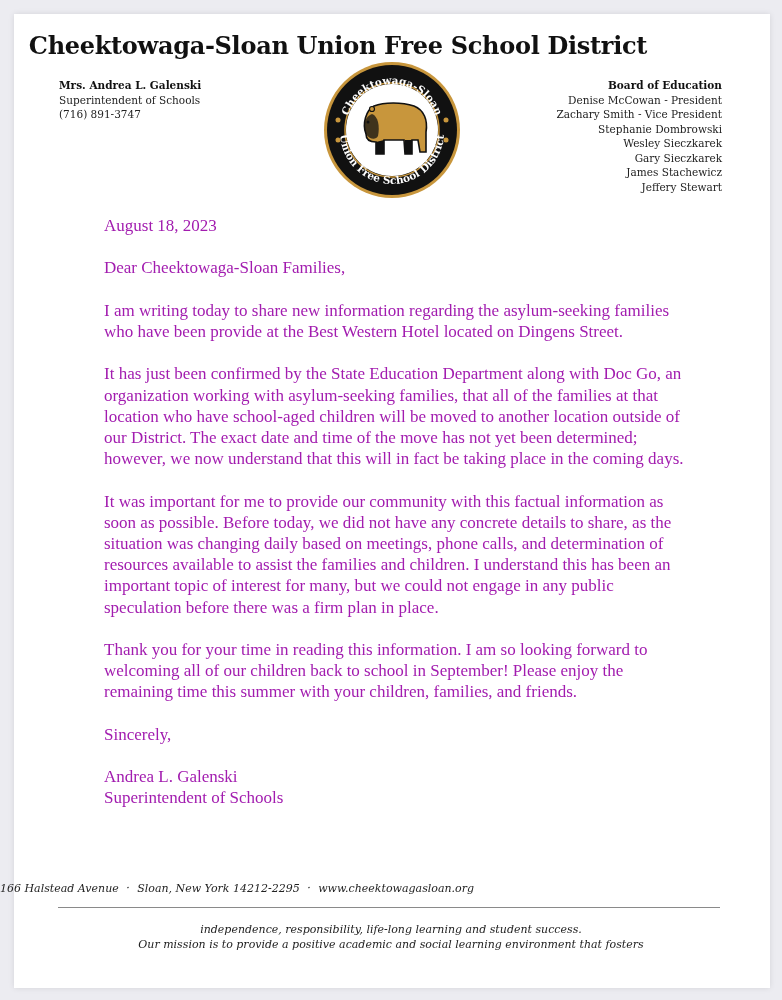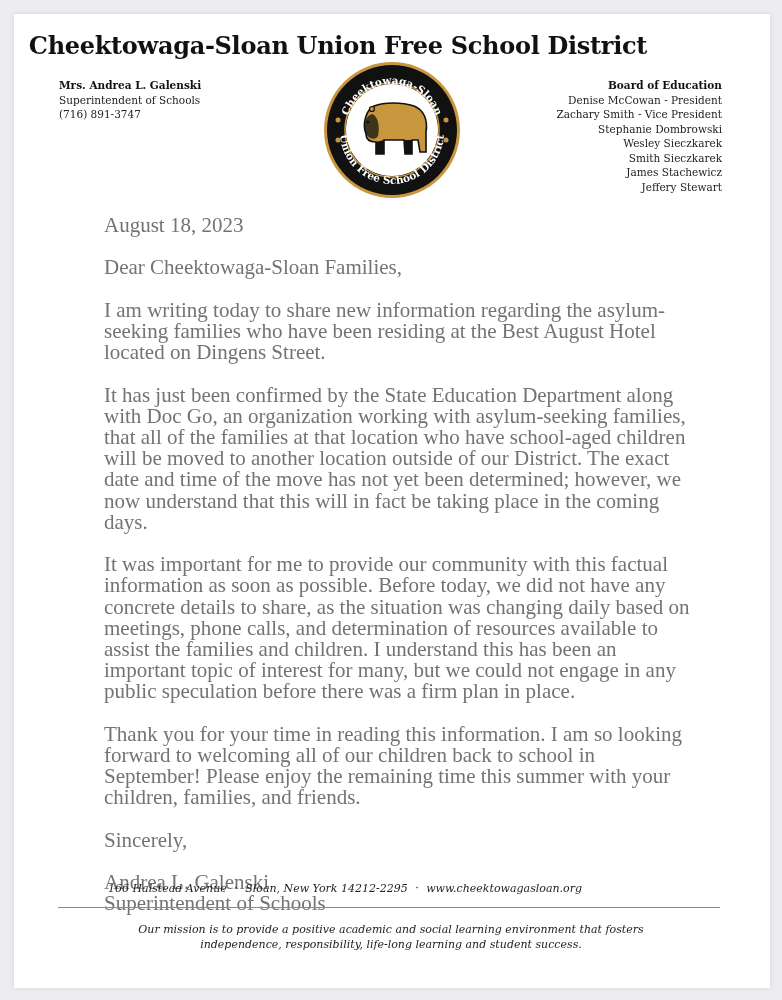--- a/index.html
+++ b/index.html
@@ -62,37 +62,36 @@
       top: 60px;
       width: 140px;
       height: 140px;
     }
     .letter {
       position: absolute;
       left: 104px;
       top: 215px;
       width: 590px;
       font-family: "Liberation Serif", serif;
-      font-size: 21px;
+      font-size: 17px;
       line-height: 21.2px;
-      color: #737373;
+      color: #a21caf;
     }
     .letter p { margin: 0 0 21.2px 0; }
     .letter .date { margin-bottom: 21.2px; }
     .footer-address {
       position: absolute;
       left: 0;
       top: 882px;
       width: 674px;
-      text-align: center;
+      text-align: left;
       font-family: "DejaVu Serif", serif;
       font-style: italic;
       font-size: 11px;
       color: #222;
-      padding-left: 8px;
     }
     .footer-address .sep { margin: 0 4px; }
     .footer-rule {
       position: absolute;
       left: 58px;
       top: 907px;
       width: 662px;
       height: 0;
       border-top: 1.5px solid #8a8a8a;
     }
@@ -152,43 +151,43 @@
     </g>
   </svg>
 </div>
 
 <div class="right-block">
   <div class="heading">Board of Education</div>
   <div>Denise McCowan - President</div>
   <div>Zachary Smith - Vice President</div>
   <div>Stephanie Dombrowski</div>
   <div>Wesley Sieczkarek</div>
-  <div>Smith Sieczkarek</div>
+  <div>Gary Sieczkarek</div>
   <div>James Stachewicz</div>
   <div>Jeffery Stewart</div>
 </div>
 
 <div class="letter">
   <p class="date">August 18, 2023</p>
   <p>Dear Cheektowaga-Sloan Families,</p>
-  <p>I am writing today to share new information regarding the asylum-seeking families who have been residing at the Best August Hotel located on Dingens Street.</p>
+  <p>I am writing today to share new information regarding the asylum-seeking families who have been provide at the Best Western Hotel located on Dingens Street.</p>
   <p>It has just been confirmed by the State Education Department along with Doc Go, an organization working with asylum-seeking families, that all of the families at that location who have school-aged children will be moved to another location outside of our District.  The exact date and time of the move has not yet been determined; however, we now understand that this will in fact be taking place in the coming days.</p>
   <p>It was important for me to provide our community with this factual information as soon as possible.  Before today, we did not have any concrete details to share, as the situation was changing daily based on meetings, phone calls, and determination of resources available to assist the families and children. I understand this has been an important topic of interest for many, but we could not engage in any public speculation before there was a firm plan in place.</p>
   <p>Thank you for your time in reading this information. I am so looking forward to welcoming all of our children back to school in September!  Please enjoy the remaining time this summer with your children, families, and friends.</p>
   <p>Sincerely,</p>
   <div>Andrea L. Galenski</div>
   <div>Superintendent of Schools</div>
 </div>
 
 <div class="footer-address">
   <span>166 Halstead Avenue</span>
   <span class="sep">·</span>
   <span>Sloan, New York 14212-2295</span>
   <span class="sep">·</span>
   <span>www.cheektowagasloan.org</span>
 </div>
 
 <div class="footer-rule"></div>
 
 <div class="mission">
+  <div>independence, responsibility, life-long learning and student success.</div>
   <div>Our mission is to provide a positive academic and social learning environment that fosters</div>
-  <div>independence, responsibility, life-long learning and student success.</div>
 </div>
 
 </body></html>

